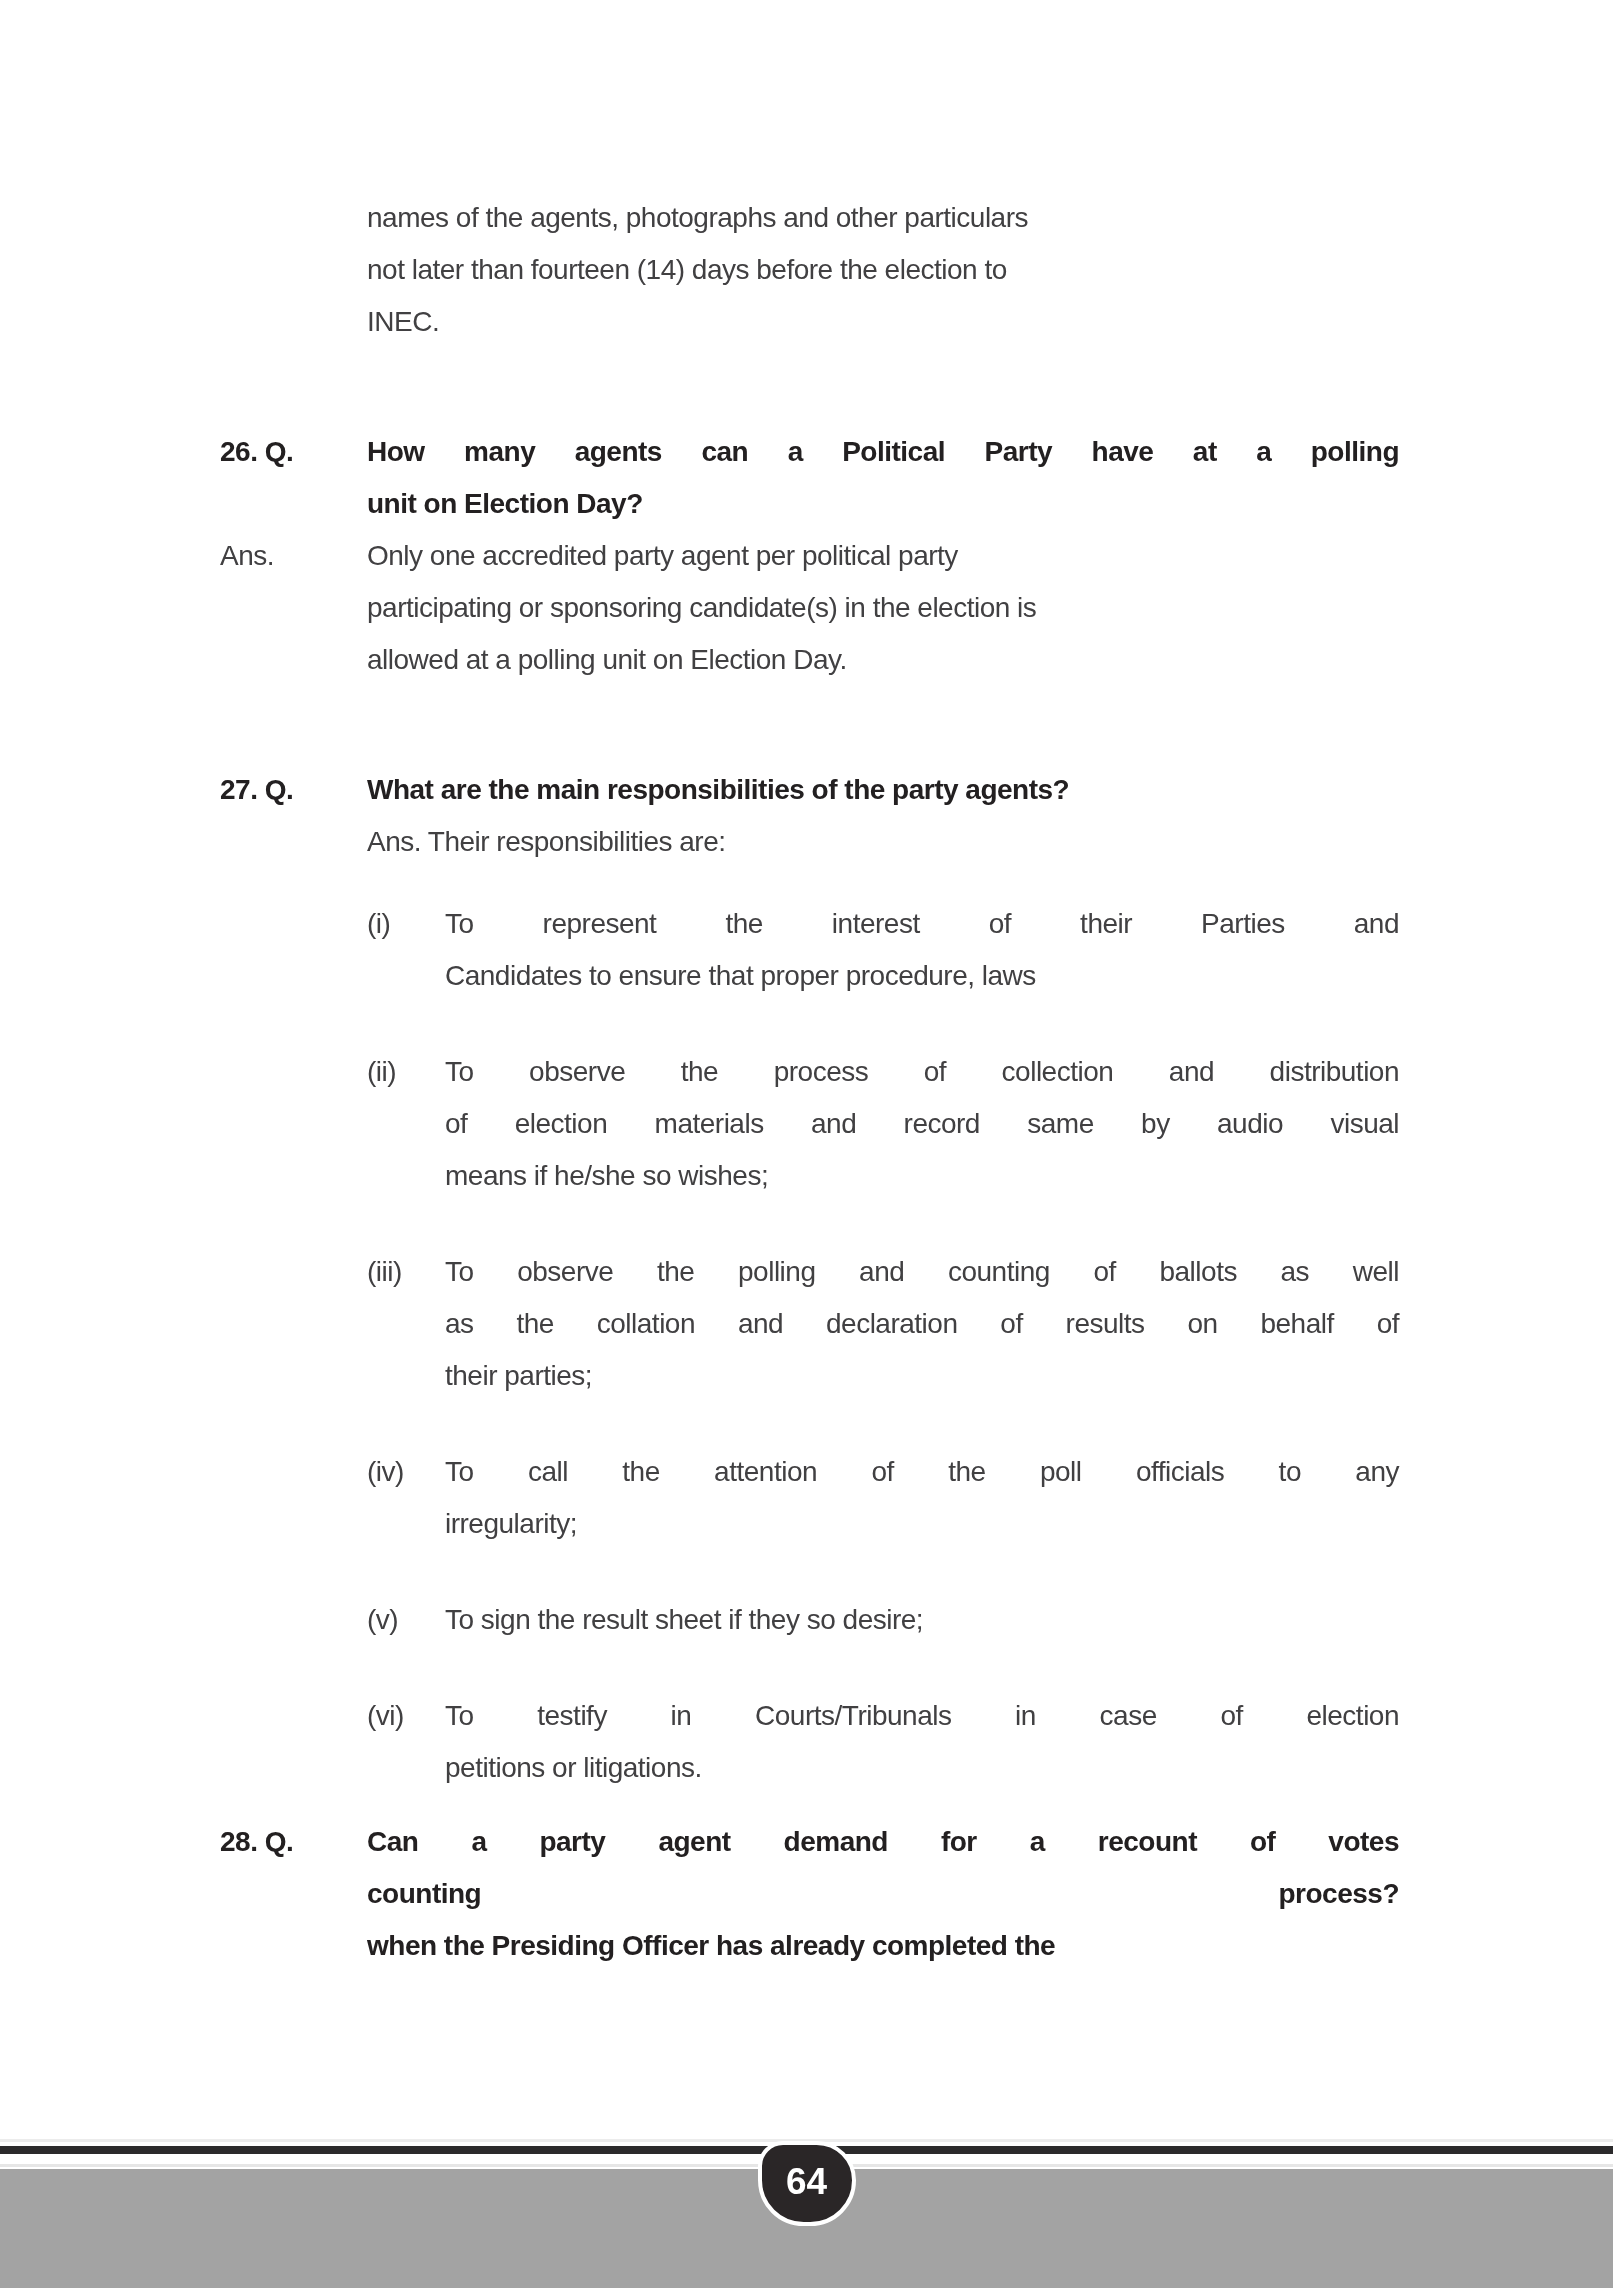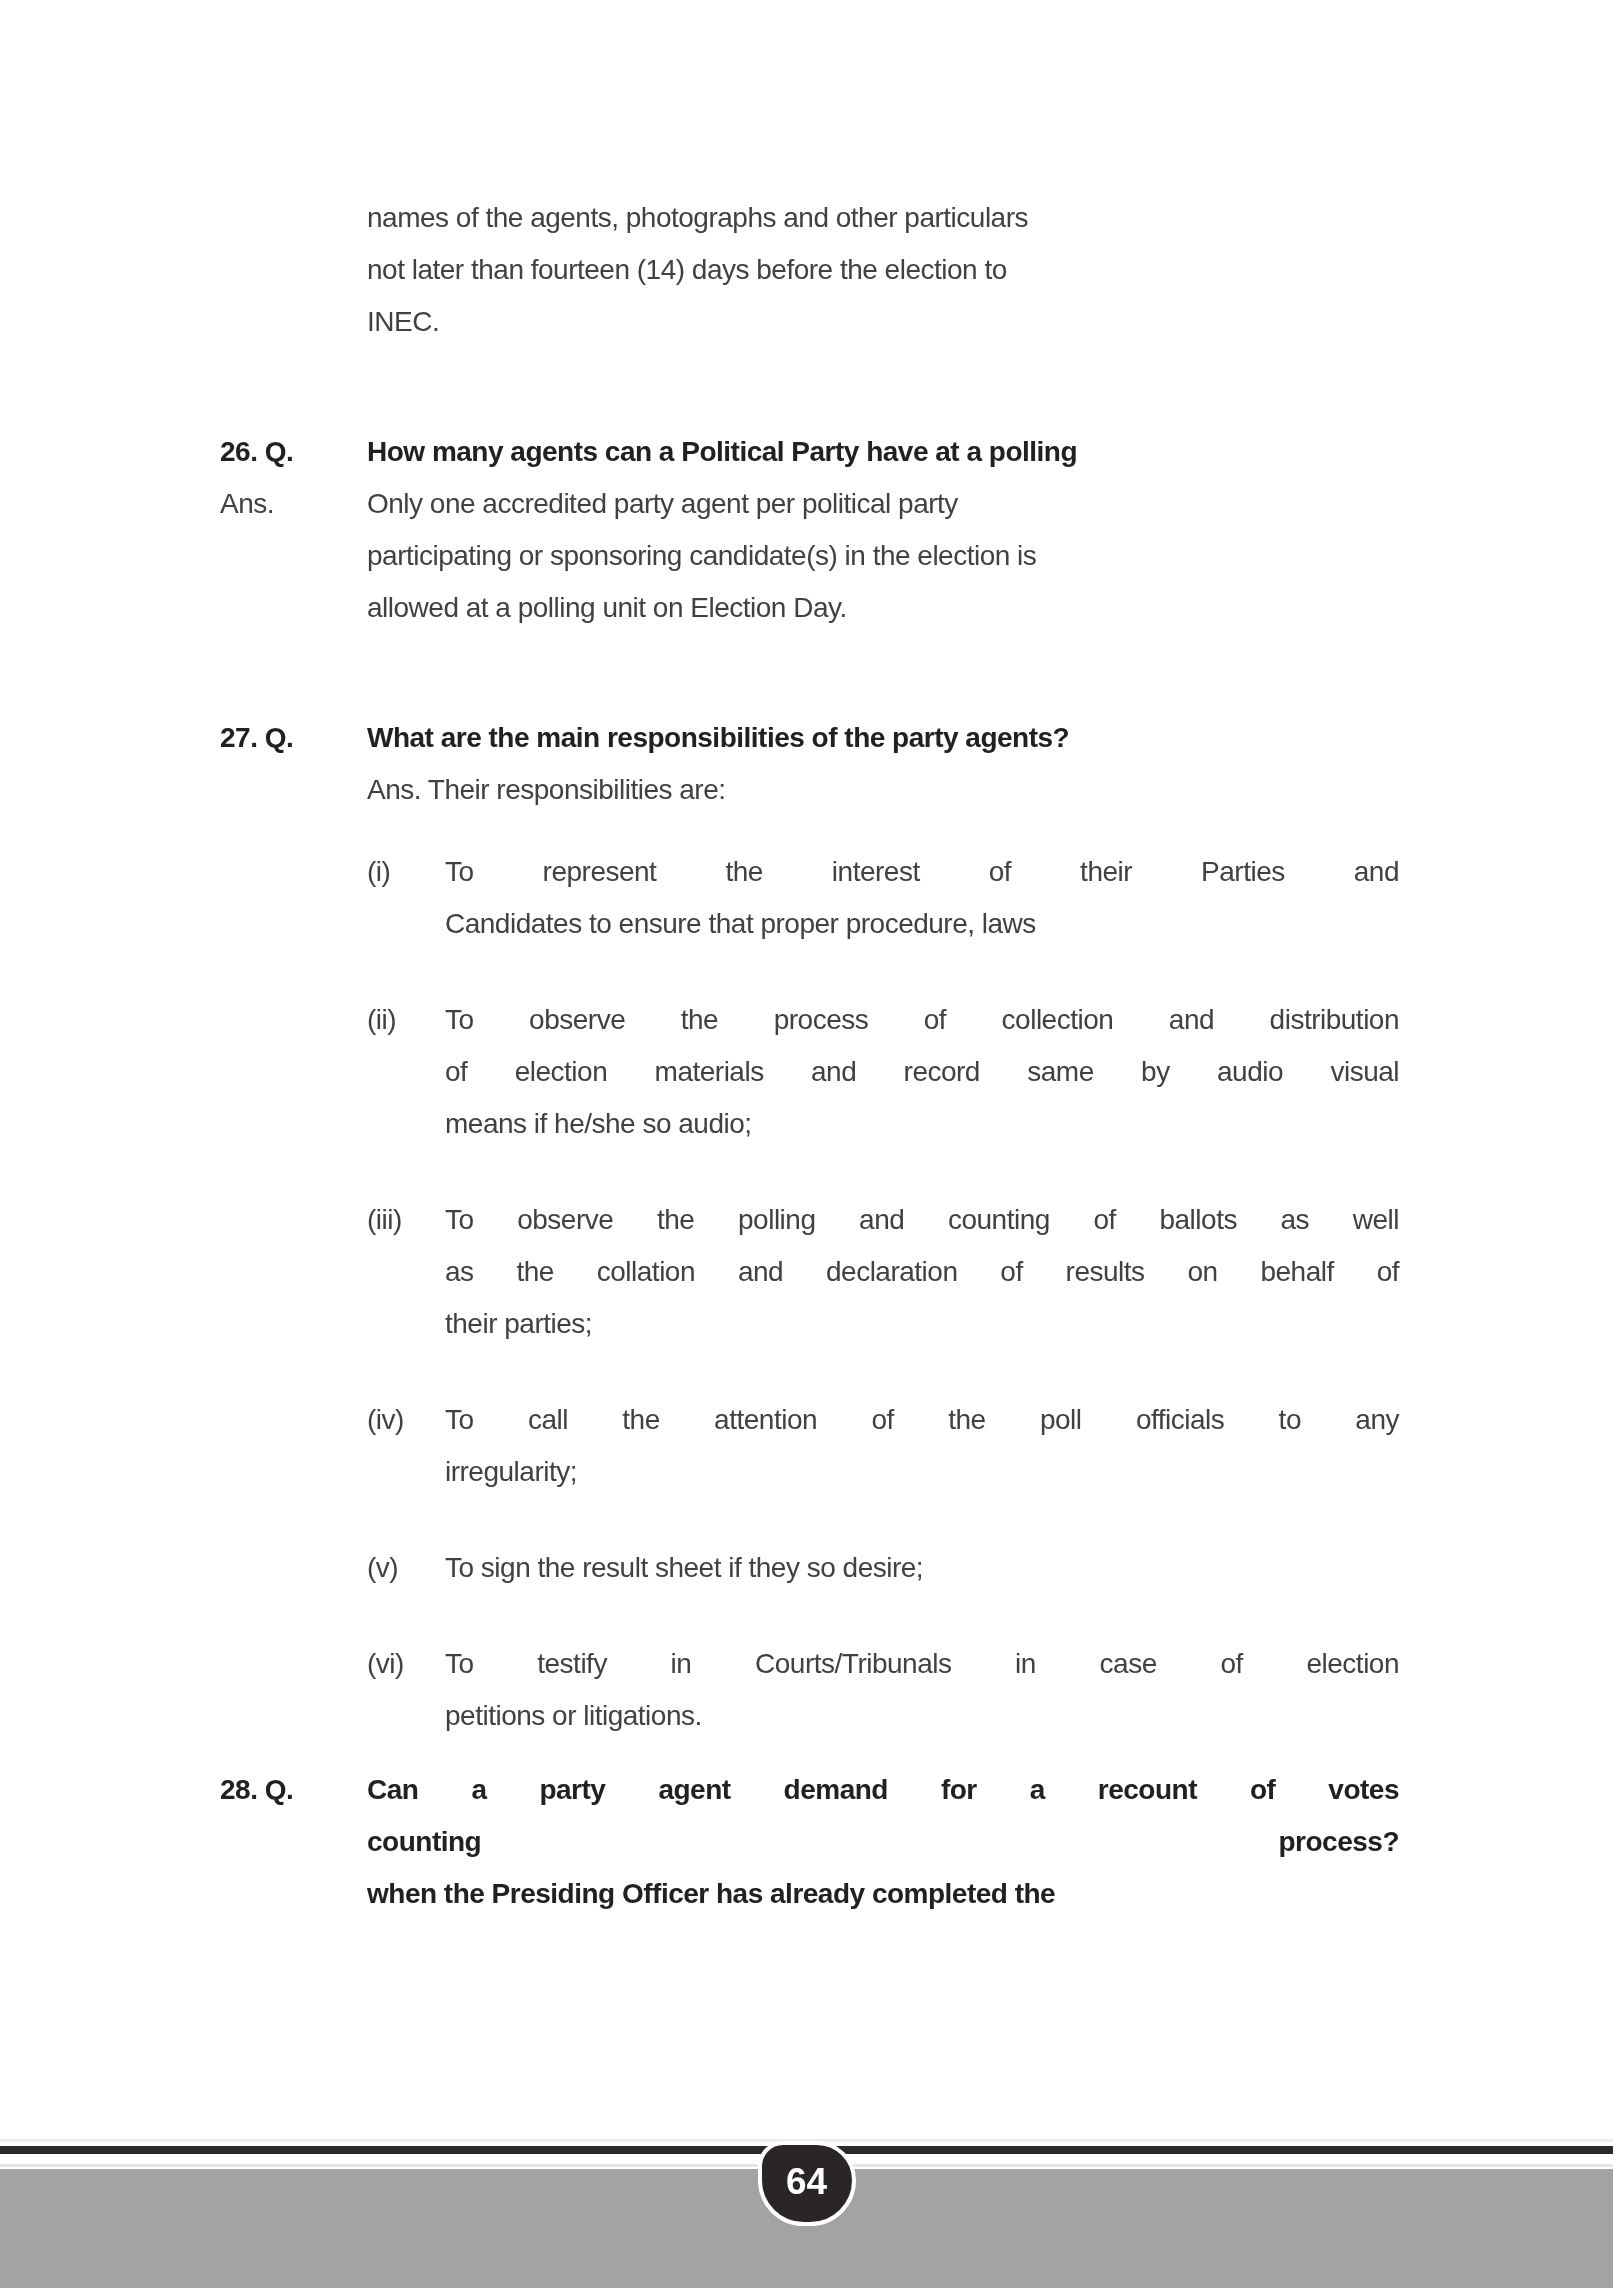--- a/index.html
+++ b/index.html
@@ -88,20 +88,21 @@
           <div class="line">names of the agents, photographs and other particulars</div>
           <div class="line">not later than fourteen (14) days before the election to</div>
           <div class="line">INEC.</div>
         </div>
     </div>
 
     <div class="row row-q26">
       <div class="label bold">26. Q.</div>
       <div class="text bold just">
           <div class="line">How many agents can a Political Party have at a polling</div>
+          <div class="line">unit on Election Day?</div>
         </div>
     </div>
     <div class="row">
       <div class="label">Ans.</div>
       <div class="text">
           <div class="line">Only one accredited party agent per political party</div>
           <div class="line">participating or sponsoring candidate(s) in the election is</div>
           <div class="line">allowed at a polling unit on Election Day.</div>
         </div>
     </div>
@@ -127,21 +128,21 @@
               <div class="line">To represent the interest of their Parties and</div>
               <div class="line">Candidates to ensure that proper procedure, laws</div>
             </div>
         </div>
 
         <div class="item">
           <div class="marker">(ii)</div>
           <div class="itext just">
               <div class="line">To observe the process of collection and distribution</div>
               <div class="line">of election materials and record same by audio visual</div>
-              <div class="line">means if he/she so audio;</div>
+              <div class="line">means if he/she so wishes;</div>
             </div>
         </div>
 
         <div class="item">
           <div class="marker">(iii)</div>
           <div class="itext just">
               <div class="line">To observe the polling and counting of ballots as well</div>
               <div class="line">as the collation and declaration of results on behalf of</div>
               <div class="line">their parties;</div>
             </div>

